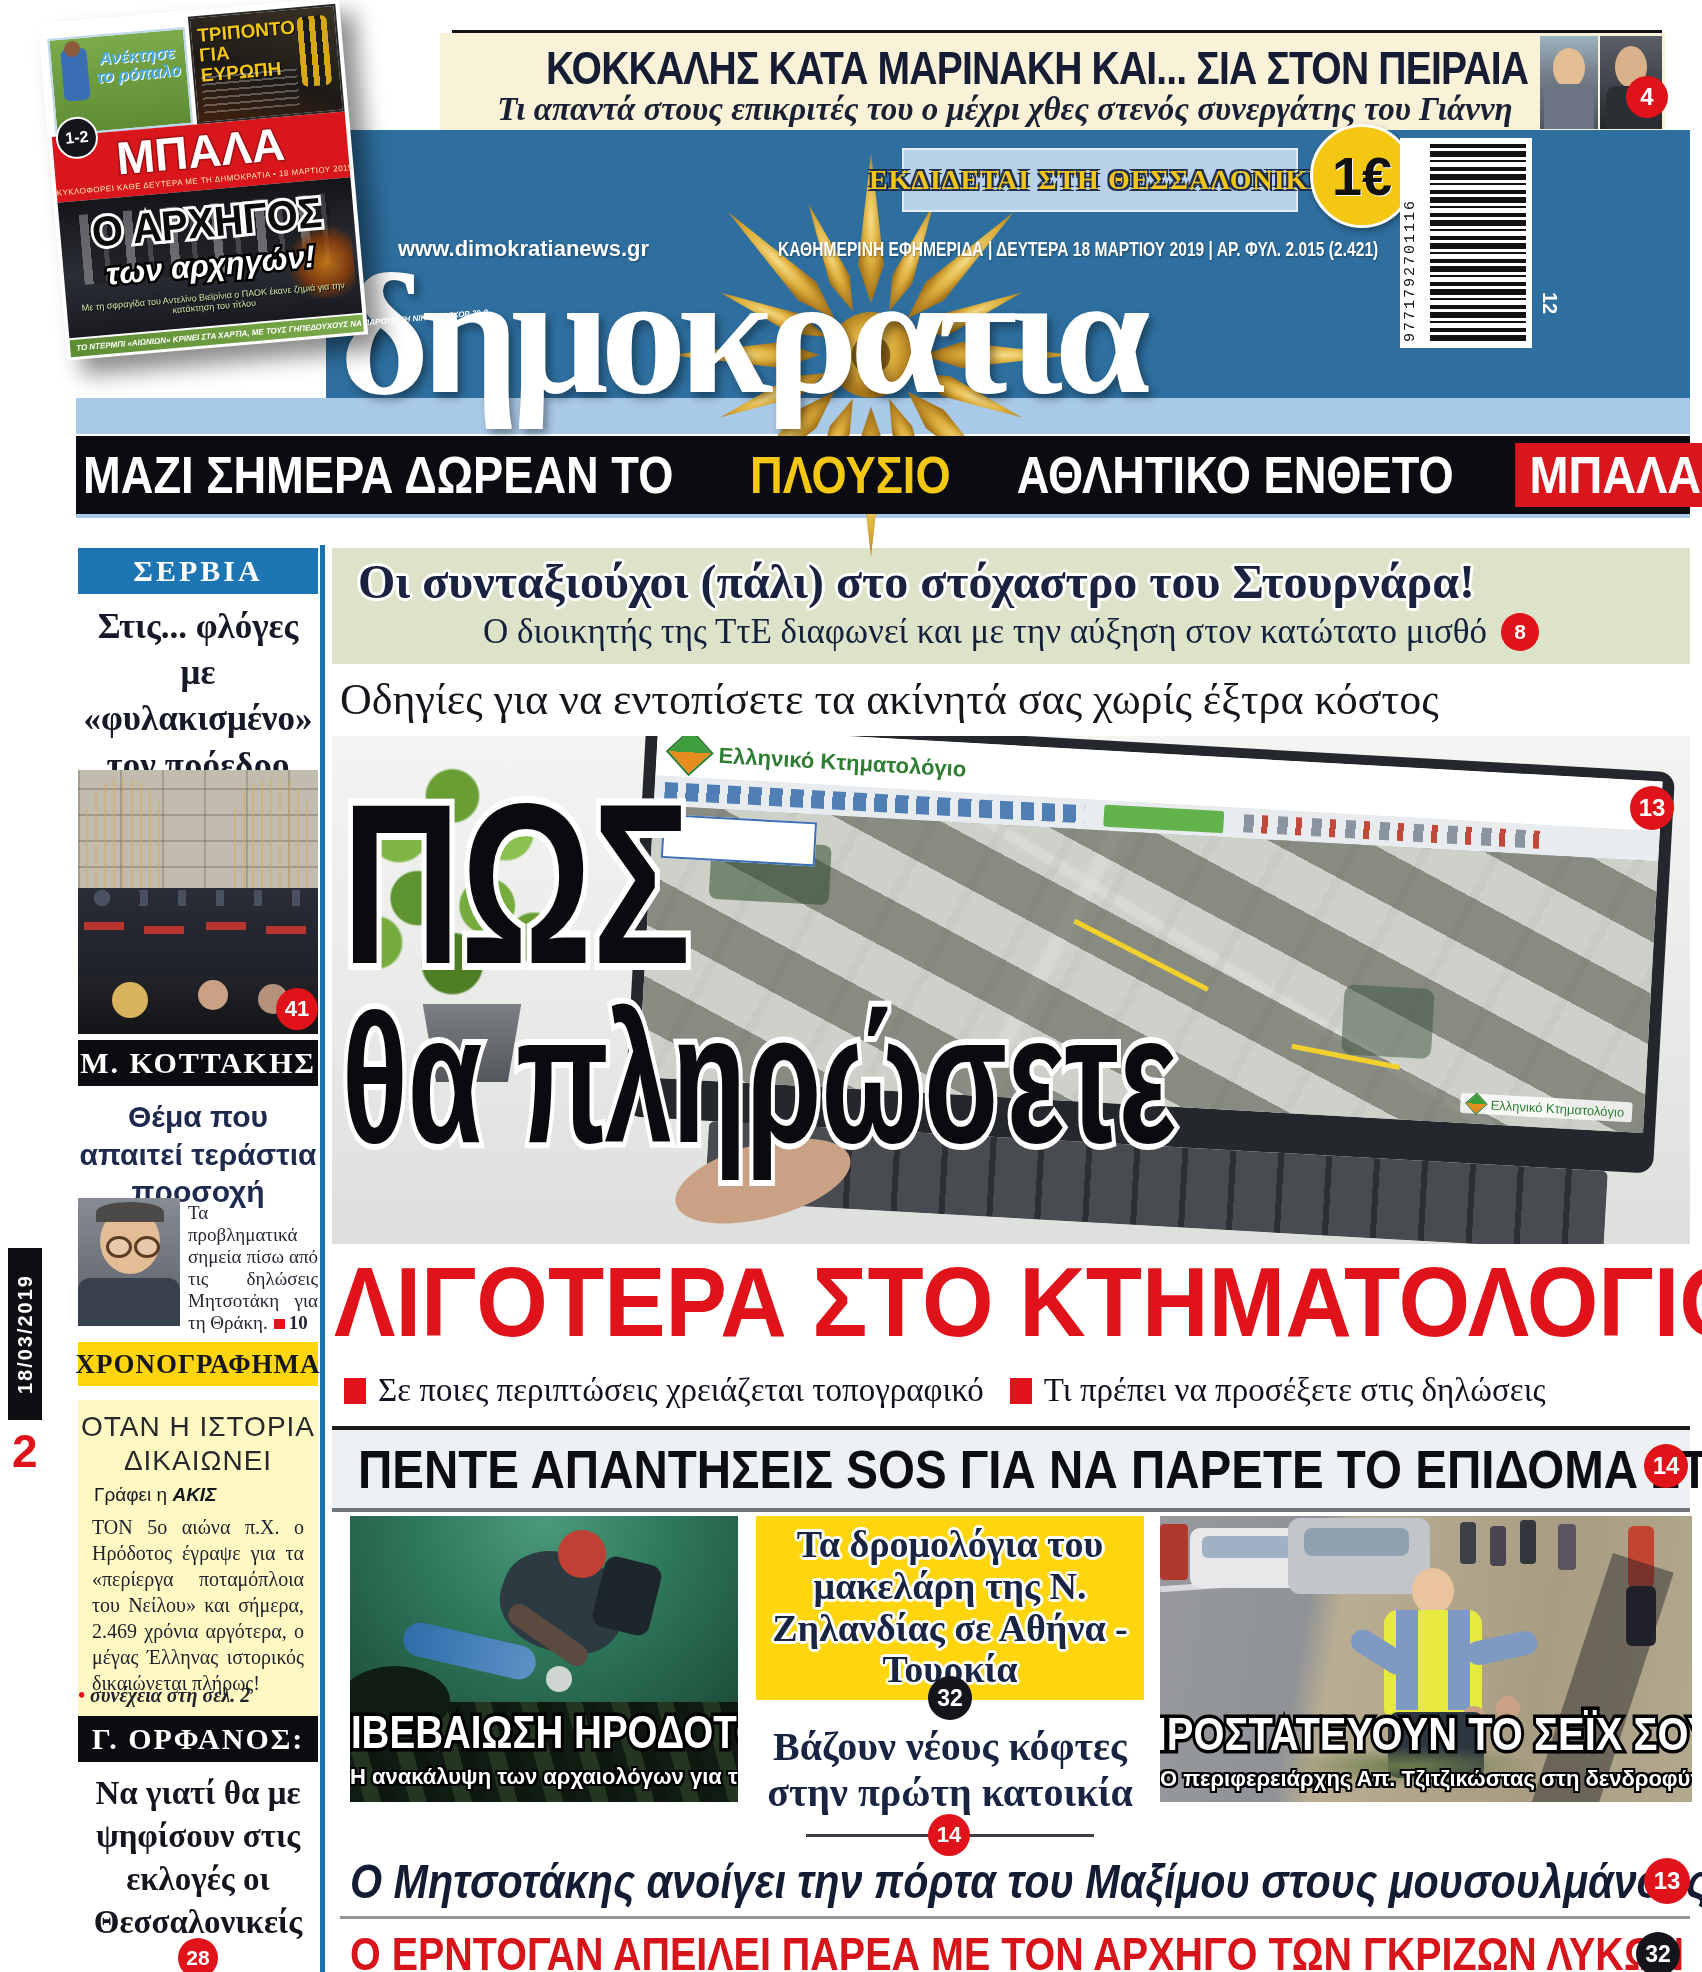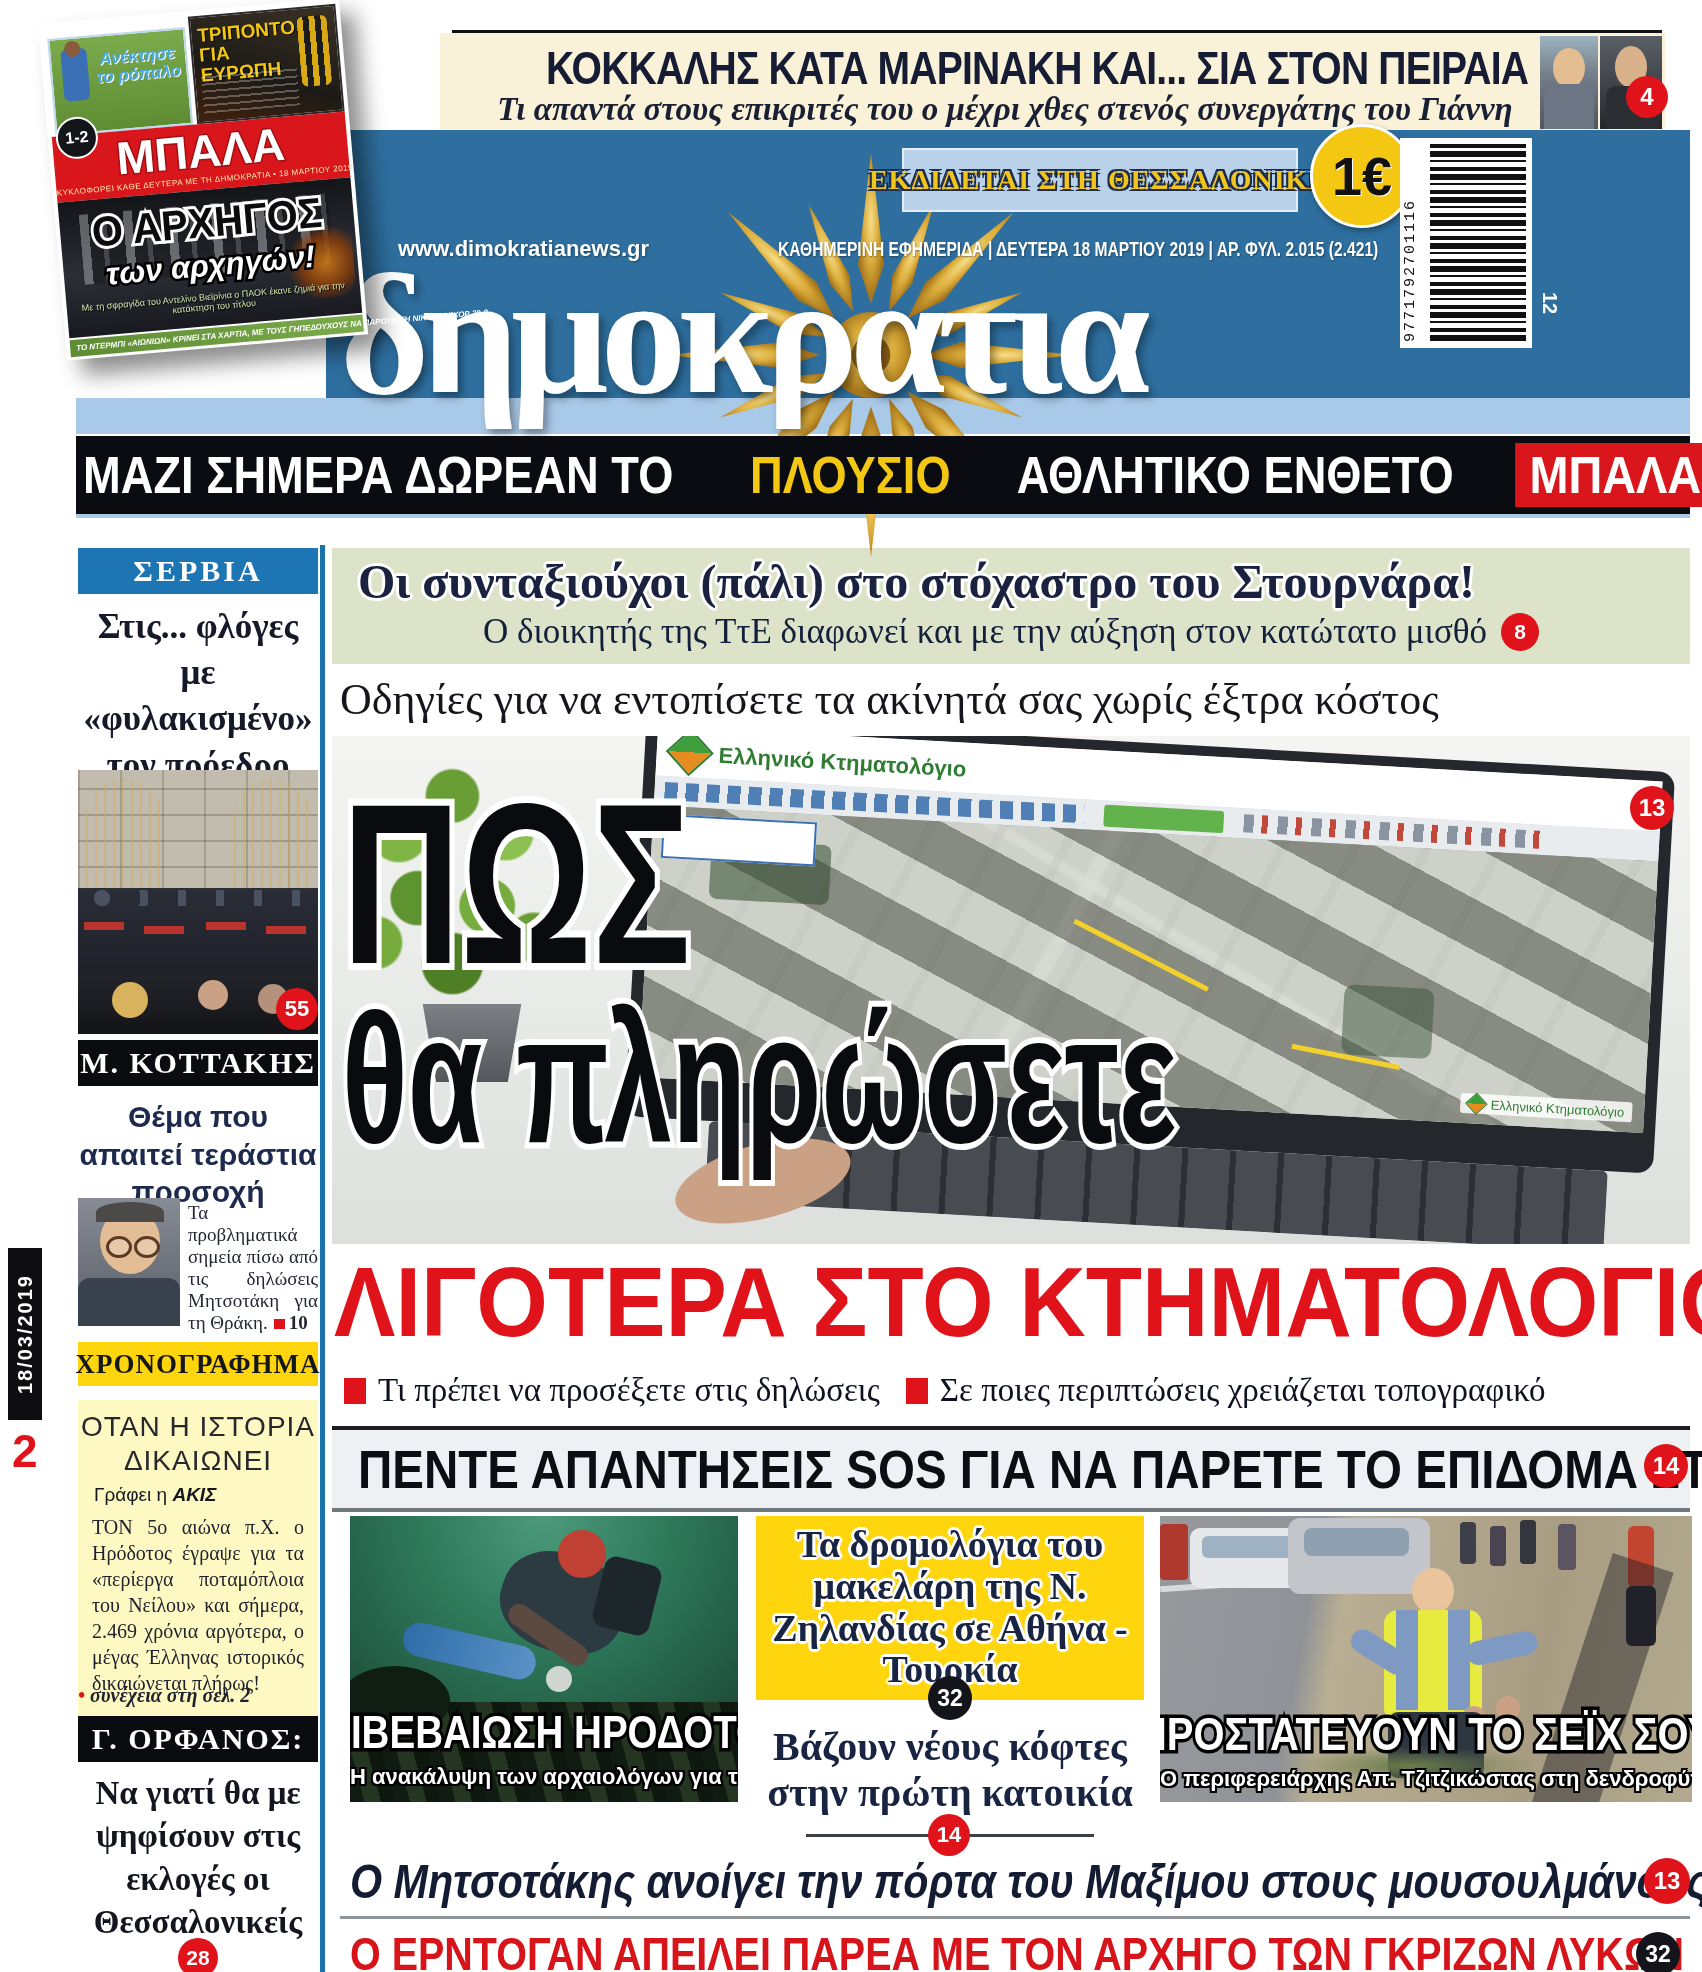--- a/index.html
+++ b/index.html
@@ -150,21 +150,21 @@
       <div class="abs" style="left:66px;top:38px;width:40px;height:8px;background:#b8342c;"></div>
       <div class="abs" style="left:128px;top:34px;width:40px;height:8px;background:#b8342c;"></div>
       <div class="abs" style="left:188px;top:38px;width:40px;height:8px;background:#b8342c;"></div>
     </div>
     <div class="abs" style="left:0;top:206px;width:240px;height:58px;background:linear-gradient(180deg,#23242a,#131417);">
       <div class="abs" style="left:34px;top:6px;width:36px;height:36px;border-radius:50%;background:#d8b25c;"></div>
       <div class="abs" style="left:120px;top:4px;width:30px;height:30px;border-radius:50%;background:#caa184;"></div>
       <div class="abs" style="left:180px;top:8px;width:30px;height:30px;border-radius:50%;background:#b4917a;"></div>
     </div>
   </div>
-  <div class="circle" style="left:276px;top:988px;width:42px;height:42px;font-size:22px;">55</div>
+  <div class="circle" style="left:276px;top:988px;width:42px;height:42px;font-size:22px;">41</div>
 
   <div class="abs label" style="left:78px;top:1040px;width:240px;height:46px;background:#0b0c10;color:#fff;font-size:30px;letter-spacing:2px;">
     <span>Μ. ΚΟΤΤΑΚΗΣ</span>
   </div>
   <div class="abs ctr b" style="left:78px;top:1098px;width:240px;font-size:30px;line-height:1.25;color:#1e2a4d;">Θέμα που απαιτεί τεράστια προσοχή</div>
   <div class="abs" style="left:78px;top:1198px;width:102px;height:128px;background:linear-gradient(180deg,#878c94,#5a5f67);overflow:hidden;">
     <div class="abs" style="left:22px;top:10px;width:60px;height:66px;border-radius:50%;background:#e3bd96;"></div>
     <div class="abs" style="left:28px;top:38px;width:20px;height:16px;border:3px solid #5a3a22;border-radius:50%;background:rgba(255,255,255,.2);"></div>
     <div class="abs" style="left:56px;top:38px;width:20px;height:16px;border:3px solid #5a3a22;border-radius:50%;background:rgba(255,255,255,.2);"></div>
     <div class="abs" style="left:18px;top:4px;width:68px;height:20px;border-radius:50% 50% 0 0;background:#4c4a48;"></div>
@@ -265,25 +265,25 @@
     <span class="fil" style="color:#0a0b0e;">θα πληρώσετε</span>
   </div>
   <div class="ostack" style="left:334px;top:1252px;font-size:99px;transform:scaleX(.93);transform-origin:left top;z-index:6;">
     <span class="stk" style="-webkit-text-stroke:8px #fff;">ΛΙΓΟΤΕΡΑ ΣΤΟ ΚΤΗΜΑΤΟΛΟΓΙΟ</span>
     <span class="fil" style="color:#e0131a;">ΛΙΓΟΤΕΡΑ ΣΤΟ ΚΤΗΜΑΤΟΛΟΓΙΟ</span>
   </div>
 
   <div class="abs" style="left:344px;top:1372px;display:flex;align-items:center;gap:26px;">
     <span style="display:flex;align-items:center;gap:12px;">
       <span style="width:22px;height:26px;background:#e0131a;display:inline-block;"></span>
-      <span class="serif nowrap" style="font-size:33px;color:#0e1220;">Τι πρέπει να προσέξετε στις δηλώσεις</span>
+      <span class="serif nowrap" style="font-size:33px;color:#0e1220;">Σε ποιες περιπτώσεις χρειάζεται τοπογραφικό</span>
     </span>
     <span style="display:flex;align-items:center;gap:12px;">
       <span style="width:22px;height:26px;background:#e0131a;display:inline-block;"></span>
-      <span class="serif nowrap" style="font-size:33px;color:#0e1220;">Σε ποιες περιπτώσεις χρειάζεται τοπογραφικό</span>
+      <span class="serif nowrap" style="font-size:33px;color:#0e1220;">Τι πρέπει να προσέξετε στις δηλώσεις</span>
     </span>
   </div>
 
   <div class="abs" style="left:332px;top:1426px;width:1358px;height:78px;background:#eef1f3;border-top:4px solid #1d1d1f;border-bottom:4px solid #6f767c;">
     <div class="abs nowrap b" style="left:26px;top:8px;font-size:54px;color:#0c0e14;transform:scaleX(.88);transform-origin:left top;">ΠΕΝΤΕ ΑΠΑΝΤΗΣΕΙΣ SOS ΓΙΑ ΝΑ ΠΑΡΕΤΕ ΤΟ ΕΠΙΔΟΜΑ ΣΤΕΓΑΣΗΣ</div>
   </div>
   <div class="circle" style="left:1644px;top:1444px;width:44px;height:44px;font-size:24px;">14</div>
 
   <div class="abs" style="left:350px;top:1516px;width:388px;height:286px;overflow:hidden;background:radial-gradient(circle at 50% 0%,#4c9a7c 0%,#2f7a5c 35%,#215741 70%,#143826 100%);">
     <div class="abs" style="left:150px;top:38px;width:125px;height:98px;background:#2c3b42;border-radius:45%;transform:rotate(18deg);"></div>

